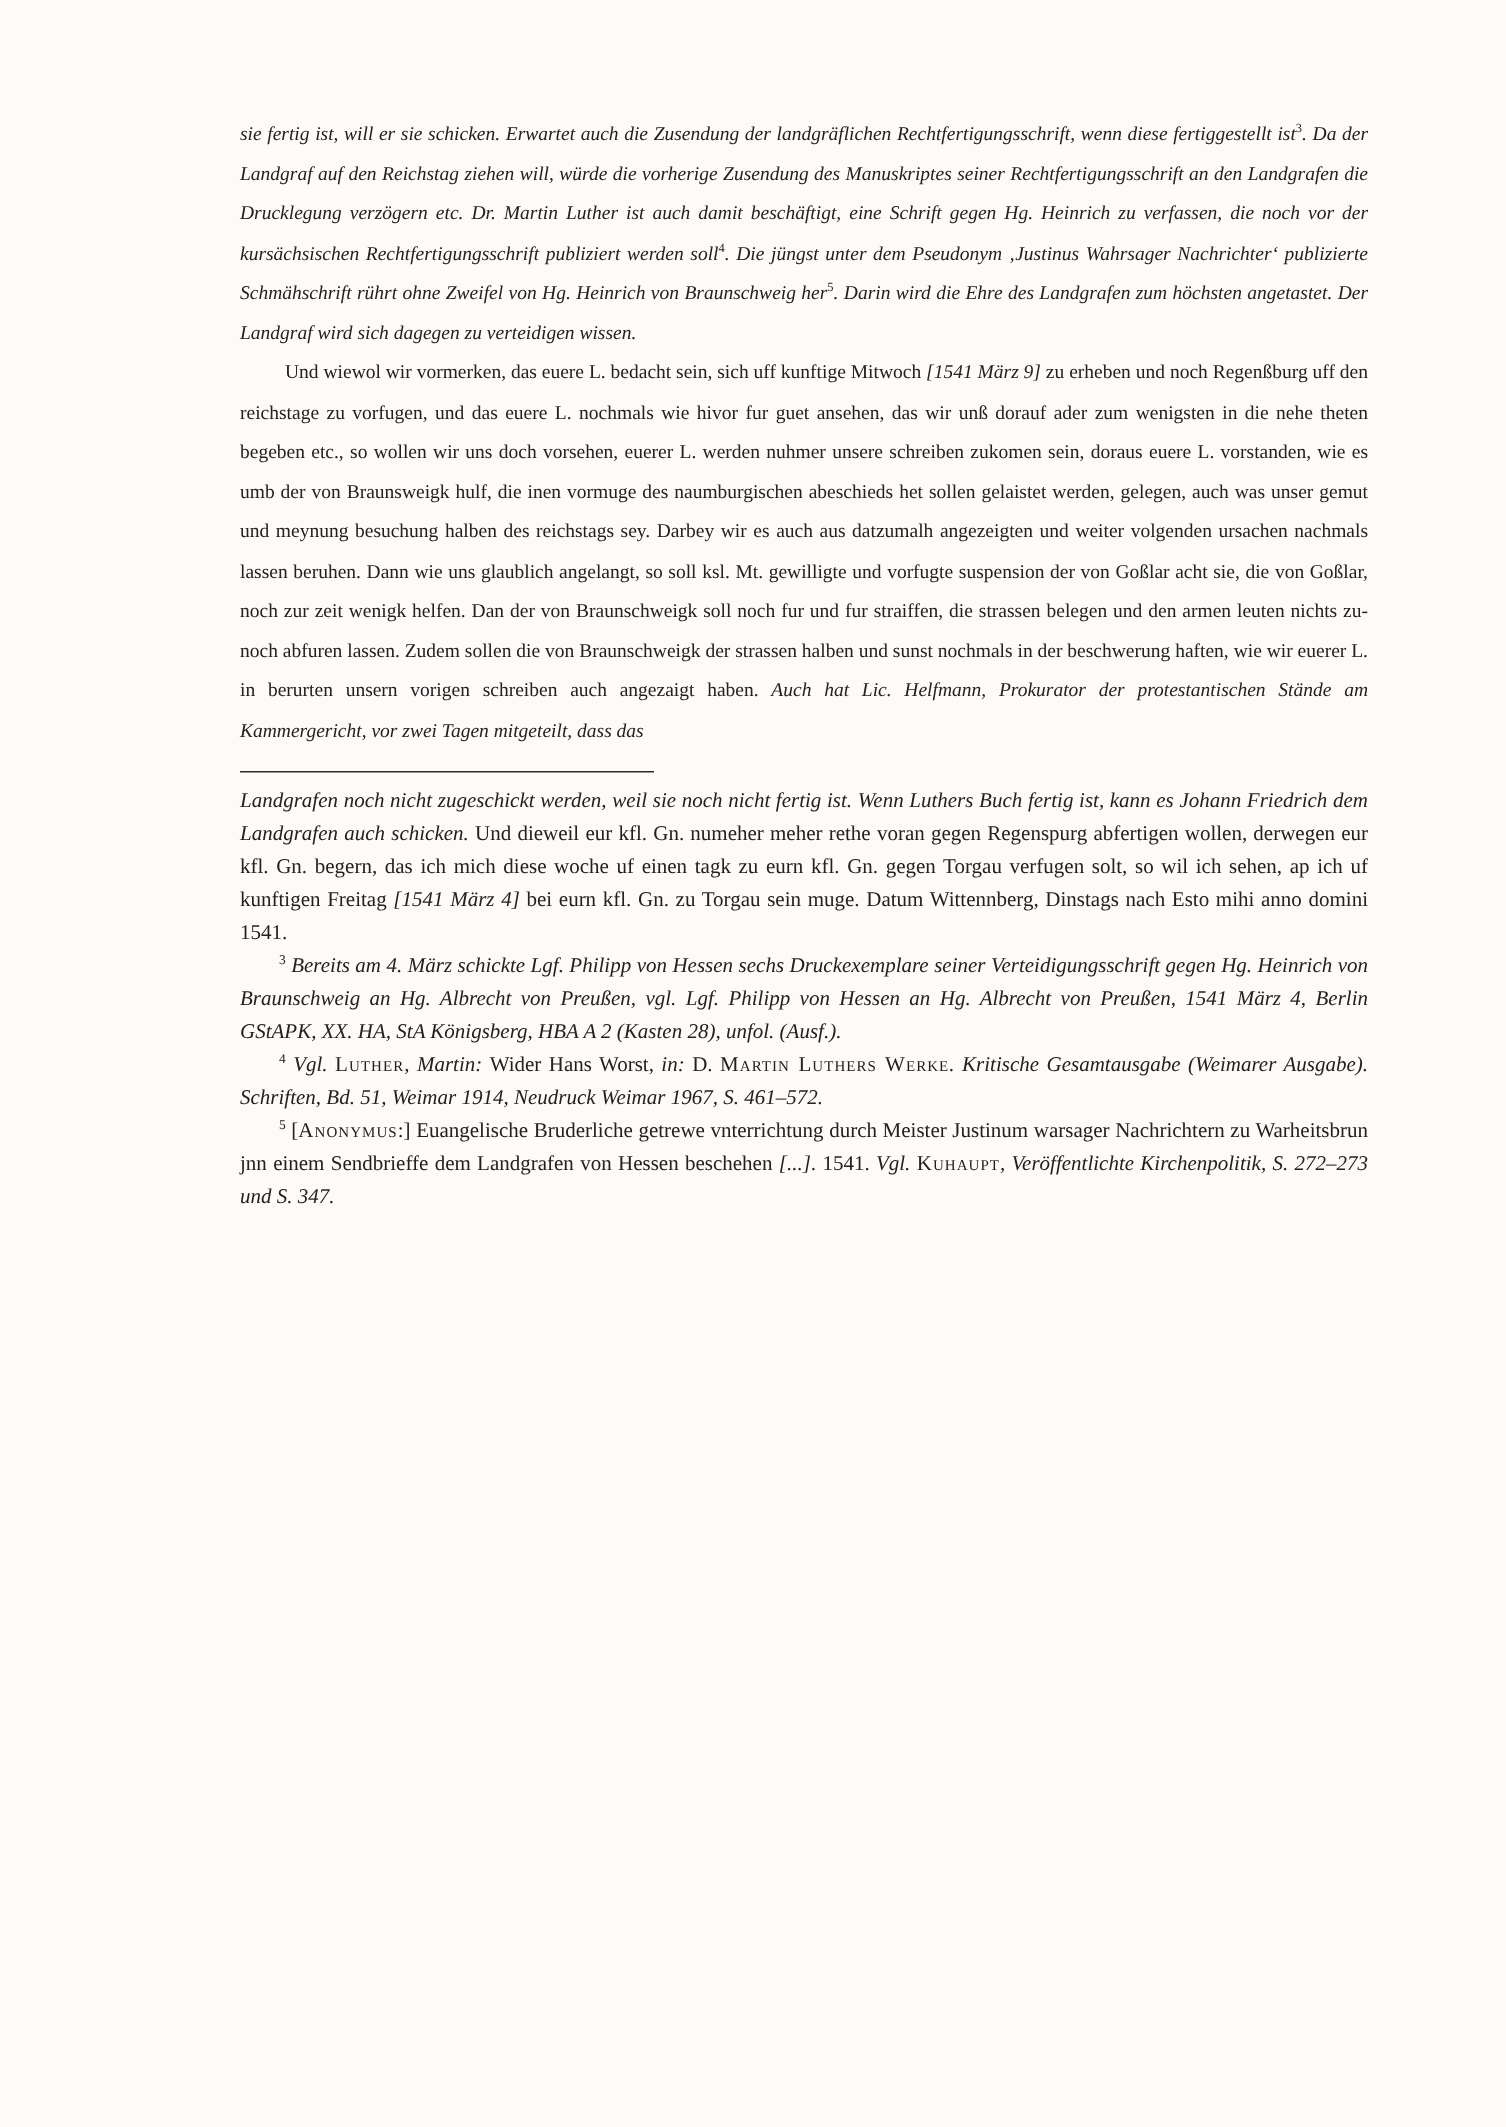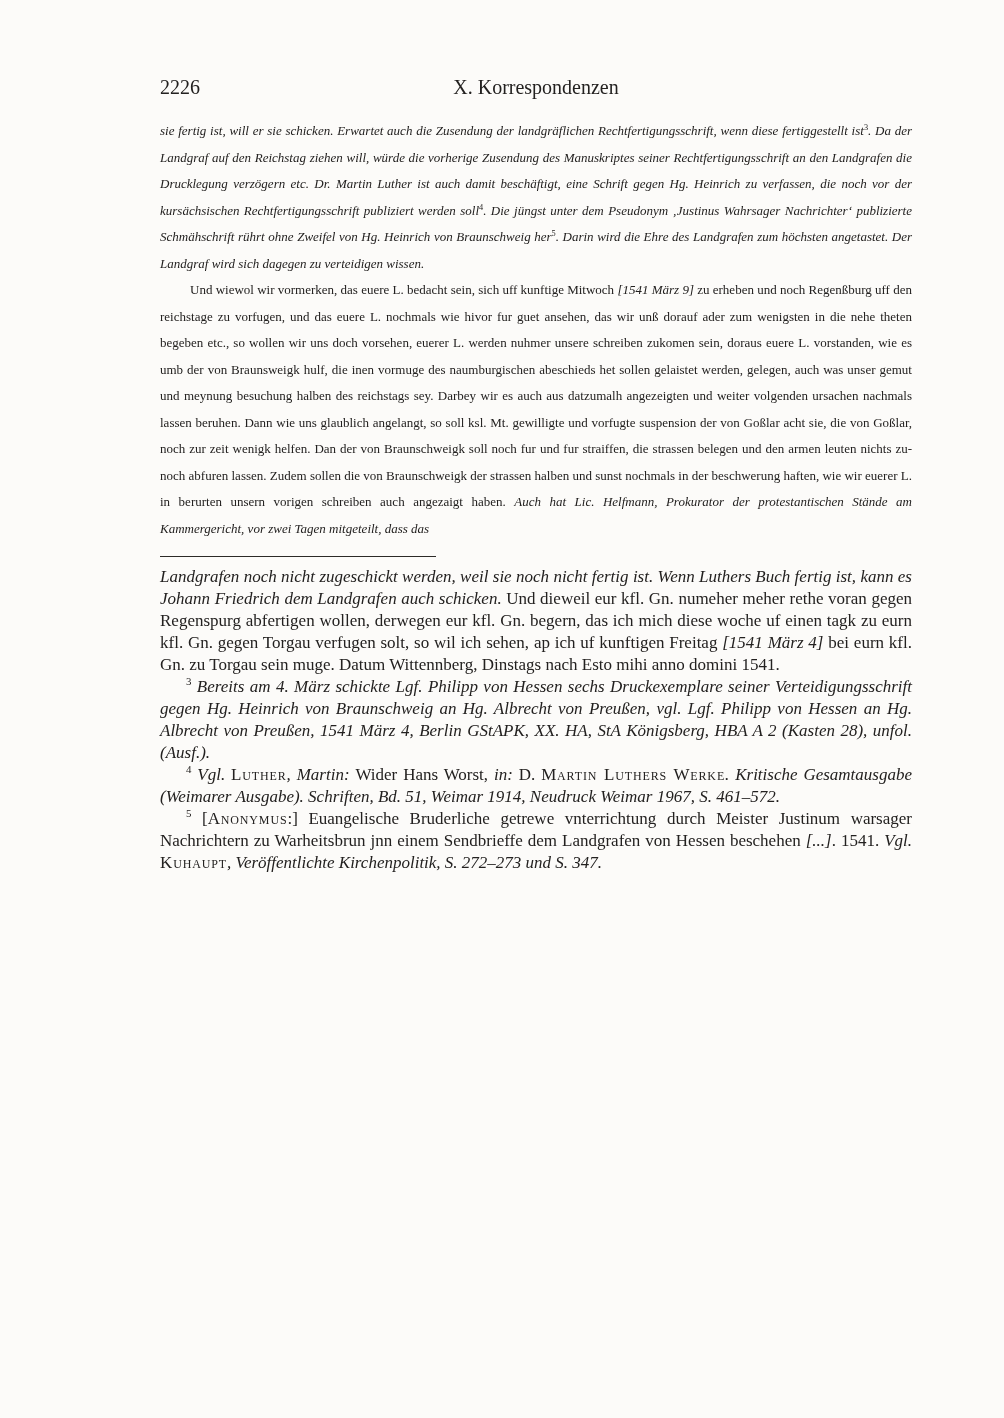--- a/index.html
+++ b/index.html
@@ -36,44 +36,40 @@
   .para-indent { text-indent: 30px; }
   .footnotes { margin-top: 10px; }
   .footnote-rule {
     width: 276px;
     height: 0;
     border-top: 1.5px solid #2c2a28;
     margin: 14px 0 9px 0;
   }
   .footnote {
     margin: 0;
-    font-size: 17px;
+    font-size: 14px;
     line-height: 22px;
     text-align: justify;
   }
   .footnote.numbered { text-indent: 26px; }
   .run-i  { font-style: italic; }
   .run-r  { font-style: normal; }
   .run-sc { font-style: normal; font-variant: small-caps; letter-spacing: 0.05em; }
   .run-sup {
     font-style: normal;
     font-size: 0.64em;
     vertical-align: super;
     line-height: 0;
   }
 </style>
 </head>
 <body>
 
 <div class="content">
 
-  <header class="running-header">
-    <span class="page-number">2226</span>
-    <span class="running-title">X. Korrespondenzen</span>
-  </header>
 
   <main>
     <p class="body-para"><span class="run-i">sie fertig ist, will er sie schicken. Erwartet auch die Zusendung der landgräflichen Rechtfertigungsschrift, wenn diese fertiggestellt ist</span><span class="run-sup">3</span><span class="run-i">. Da der Landgraf auf den Reichstag ziehen will, würde die vorherige Zusendung des Manuskriptes seiner Rechtfertigungsschrift an den Landgrafen die Drucklegung verzögern etc. Dr. Martin Luther ist auch damit beschäftigt, eine Schrift gegen Hg. Heinrich zu verfassen, die noch vor der kursächsischen Rechtfertigungsschrift publiziert werden soll</span><span class="run-sup">4</span><span class="run-i">. Die jüngst unter dem Pseudonym ‚Justinus Wahrsager Nachrichter‘ publizierte Schmähschrift rührt ohne Zweifel von Hg. Heinrich von Braunschweig her</span><span class="run-sup">5</span><span class="run-i">. Darin wird die Ehre des Landgrafen zum höchsten angetastet. Der Landgraf wird sich dagegen zu verteidigen wissen.</span></p>
     <p class="body-para para-indent"><span class="run-r">Und wiewol wir vormerken, das euere L. bedacht sein, sich uff kunftige Mitwoch </span><span class="run-i">[1541 März 9]</span><span class="run-r"> zu erheben und noch Regenßburg uff den reichstage zu vorfugen, und das euere L. nochmals wie hivor fur guet ansehen, das wir unß dorauf ader zum wenigsten in die nehe theten begeben etc., so wollen wir uns doch vorsehen, euerer L. werden nuhmer unsere schreiben zukomen sein, doraus euere L. vorstanden, wie es umb der von Braunsweigk hulf, die inen vormuge des naumburgischen abeschieds het sollen gelaistet werden, gelegen, auch was unser gemut und meynung besuchung halben des reichstags sey. Darbey wir es auch aus datzumalh angezeigten und weiter volgenden ursachen nachmals lassen beruhen. Dann wie uns glaublich angelangt, so soll ksl. Mt. gewilligte und vorfugte suspension der von Goßlar acht sie, die von Goßlar, noch zur zeit wenigk helfen. Dan der von Braunschweigk soll noch fur und fur straiffen, die strassen belegen und den armen leuten nichts zu- noch abfuren lassen. Zudem sollen die von Braunschweigk der strassen halben und sunst nochmals in der beschwerung haften, wie wir euerer L. in berurten unsern vorigen schreiben auch angezaigt haben. </span><span class="run-i">Auch hat Lic. Helfmann, Prokurator der protestantischen Stände am Kammergericht, vor zwei Tagen mitgeteilt, dass das</span></p>
   </main>
 
   <footer class="footnotes">
     <div class="footnote-rule"></div>
     <p class="footnote"><span class="run-i">Landgrafen noch nicht zugeschickt werden, weil sie noch nicht fertig ist. Wenn Luthers Buch fertig ist, kann es Johann Friedrich dem Landgrafen auch schicken. </span><span class="run-r">Und dieweil eur kfl. Gn. numeher meher rethe voran gegen Regenspurg abfertigen wollen, derwegen eur kfl. Gn. begern, das ich mich diese woche uf einen tagk zu eurn kfl. Gn. gegen Torgau verfugen solt, so wil ich sehen, ap ich uf kunftigen Freitag </span><span class="run-i">[1541 März 4]</span><span class="run-r"> bei eurn kfl. Gn. zu Torgau sein muge. Datum Wittennberg, Dinstags nach Esto mihi anno domini 1541.</span></p>
     <p class="footnote numbered"><span class="run-sup">3</span><span class="run-i"> Bereits am 4. März schickte Lgf. Philipp von Hessen sechs Druckexemplare seiner Verteidigungsschrift gegen Hg. Heinrich von Braunschweig an Hg. Albrecht von Preußen, vgl. Lgf. Philipp von Hessen an Hg. Albrecht von Preußen, 1541 März 4, Berlin GStAPK, XX. HA, StA Königsberg, HBA A 2 (Kasten 28), unfol. (Ausf.).</span></p>

